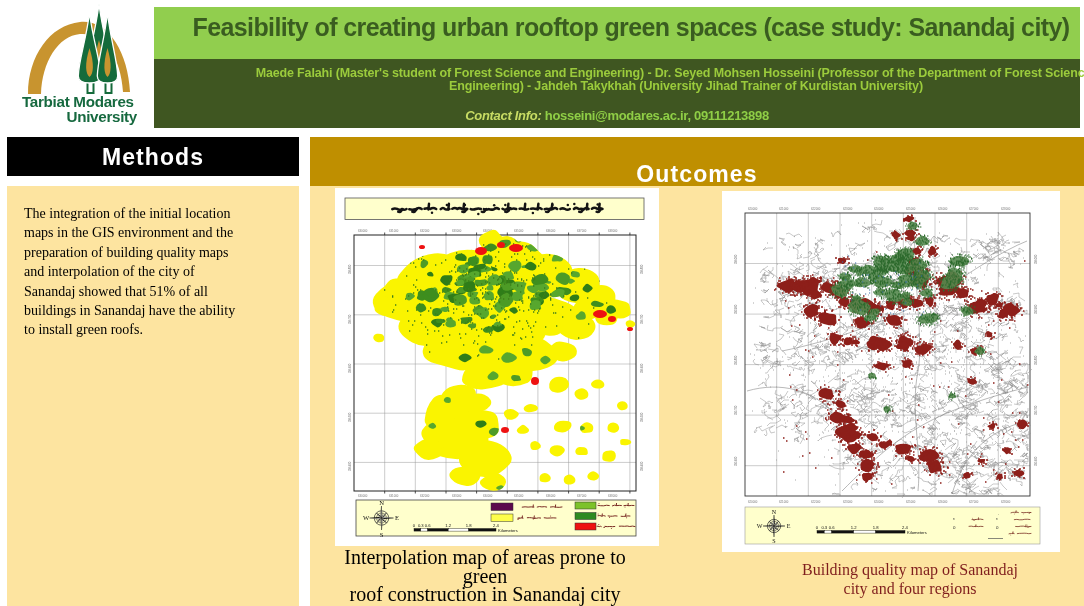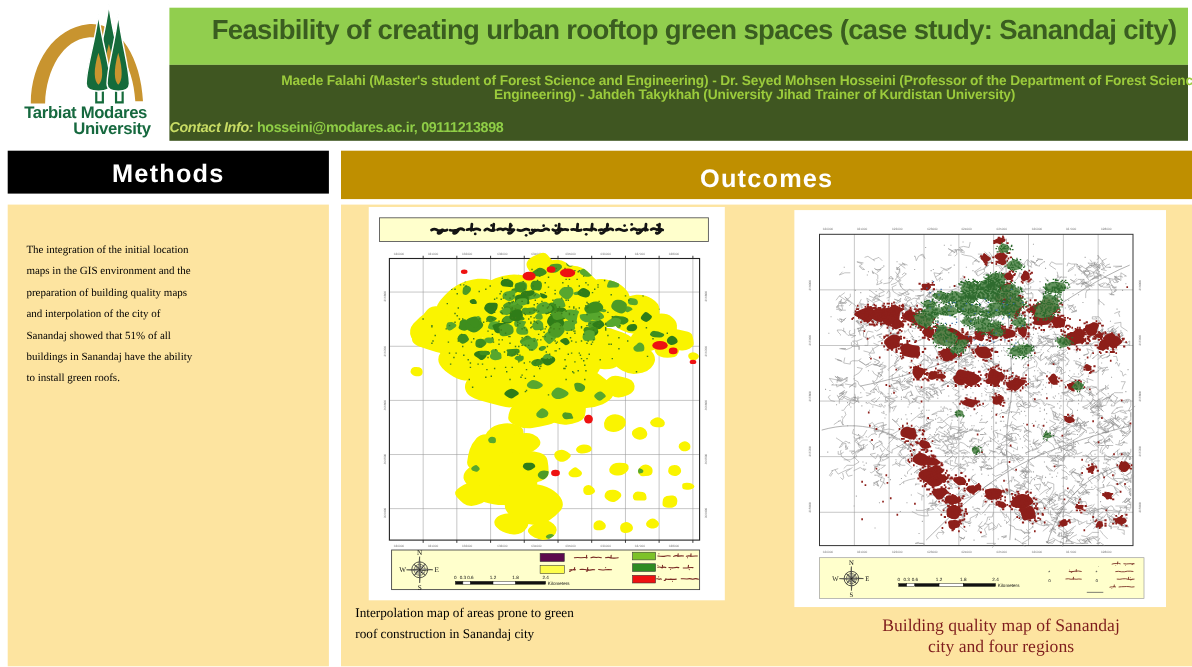--- a/index.html
+++ b/index.html
@@ -26,28 +26,28 @@
     <text x="135" y="121.5" text-anchor="end" font-family="Liberation Sans" font-weight="bold" font-size="15.2" fill="#16693F" letter-spacing="-0.3">University</text>
   </svg>
 <div class="abs" style="left:154px;top:7px;width:926px;height:52px;background:#91CE4E"></div>
 <div class="abs" style="left:168px;top:7px;width:926px;height:41px;display:flex;align-items:center;justify-content:center">
   <span style="font-size:25px;font-weight:bold;color:#3A5D20;letter-spacing:-0.6px;white-space:nowrap">Feasibility of creating urban rooftop green spaces (case study: Sanandaj city)</span>
 </div>
 <div class="abs" style="left:154px;top:59px;width:926px;height:69px;background:#3F5621"></div>
 <div class="abs" style="left:154px;top:67px;width:1064px;text-align:center;color:#9BCB3C;font-weight:bold;font-size:12.5px;letter-spacing:-0.15px;line-height:13px">
 Maede Falahi (Master's student of Forest Science and Engineering) - Dr. Seyed Mohsen Hosseini (Professor of the Department of Forest Science and<br>Engineering) - Jahdeh Takykhah (University Jihad Trainer of Kurdistan University)
 </div>
-<div class="abs" style="left:154px;top:108px;width:926px;font-size:13px;font-weight:bold;letter-spacing:-0.3px">
+<div class="abs" style="left:154px;top:108px;width:926px;text-align:center;font-size:13px;font-weight:bold;letter-spacing:-0.3px">
 <span style="color:#C8DC64;font-style:italic">Contact Info: </span><span style="color:#8FCE46">hosseini@modares.ac.ir, 09111213898</span>
 </div>
 <div class="abs" style="left:7px;top:137px;width:292px;height:36.5px;background:#000000;color:#fff;font-weight:bold;font-size:23px;letter-spacing:1.1px;padding-top:2px;display:flex;align-items:center;justify-content:center">Methods</div>
-<div class="abs" style="left:310px;top:137px;width:774px;height:36.5px;background:#BF8F00;color:#fff;font-weight:bold;font-size:23px;letter-spacing:1.1px;padding-top:7px;display:flex;align-items:center;justify-content:center">Outcomes</div>
+<div class="abs" style="left:310px;top:137px;width:774px;height:36.5px;background:#BF8F00;color:#fff;font-weight:bold;font-size:23px;letter-spacing:1.1px;padding-top:19px;display:flex;align-items:center;justify-content:center">Outcomes</div>
 <div class="abs" style="left:7px;top:186px;width:292px;height:420px;background:#FDE4A0"></div>
 <div class="abs" style="left:310px;top:186px;width:774px;height:420px;background:#FDE4A0"></div>
-<div class="abs" style="left:24px;top:218px;width:268px;font-family:'Liberation Serif',serif;font-size:10px;line-height:19.4px;color:#000">
+<div class="abs" style="left:24px;top:204px;width:268px;font-family:'Liberation Serif',serif;font-size:14px;line-height:19.4px;color:#000">
 The integration of the initial location<br>maps in the GIS environment and the<br>preparation of building quality maps<br>and interpolation of the city of<br>Sanandaj showed that 51% of all<br>buildings in Sanandaj have the ability<br>to install green roofs.
 </div>
 <svg width="324" height="358" viewBox="0 0 324 358" style="position:absolute;left:335px;top:188px">
     <rect width="324" height="358" fill="#fff"></rect>
     <rect x="10" y="10" width="299" height="21.5" fill="#FFFFCC" stroke="#555" stroke-width="0.8"></rect>
     <g stroke="#141414" stroke-width="2.5" fill="none" stroke-linecap="round" stroke-linejoin="round">
       <path d="M267.5 21.0 Q264.9 19.8 262.2 20.9 Q259.6 18.8 256.9 20.7"></path>
       <circle cx="262.7" cy="16.6" r="1.25" fill="#141414" stroke="none"></circle>
       <path d="M264.0 21.5 L264.6 15.8"></path>
       <path d="M266.1 21.0 Q263.6 25.0 261.6 23.8"></path>
@@ -1751,13 +1751,13 @@
     </g>
     <g font-size="4.5" fill="#333" font-family="Liberation Sans">
       <text x="276" y="324">.</text>
       <text x="274" y="331">*</text>
       <text x="274" y="338">o</text>
       <text x="231" y="331">*</text>
       <text x="231" y="338">o</text>
     </g>
     <line x1="266" y1="347.5" x2="281" y2="347.5" stroke="#555" stroke-width="0.7"></line>
   </svg>
-<div class="abs" style="left:323px;top:548px;width:324px;font-family:'Liberation Serif',serif;font-size:12px;line-height:18.5px;color:#000">Interpolation map of areas prone to green<br>roof construction in Sanandaj city</div>
+<div class="abs" style="left:323px;top:548px;width:324px;text-align:center;font-family:'Liberation Serif',serif;font-size:20px;line-height:18.5px;color:#000">Interpolation map of areas prone to green<br>roof construction in Sanandaj city</div>
 <div class="abs" style="left:748px;top:561px;width:324px;text-align:center;font-family:'Liberation Serif',serif;font-size:16px;line-height:18.5px;color:#7f1d1d">Building quality map of Sanandaj<br>city and four regions</div>
 </body></html>

